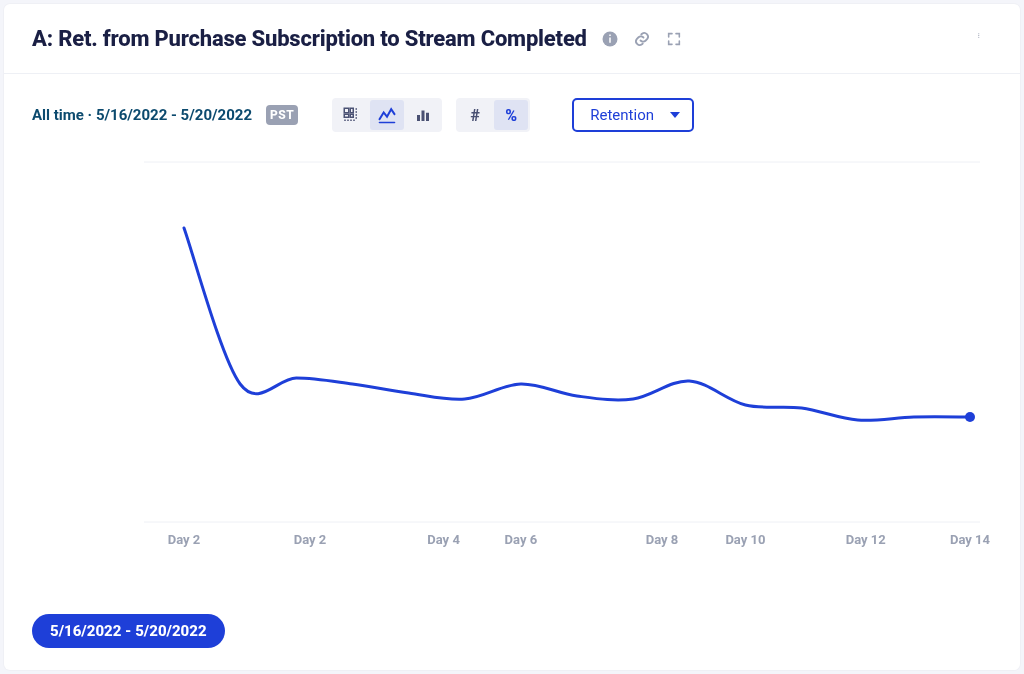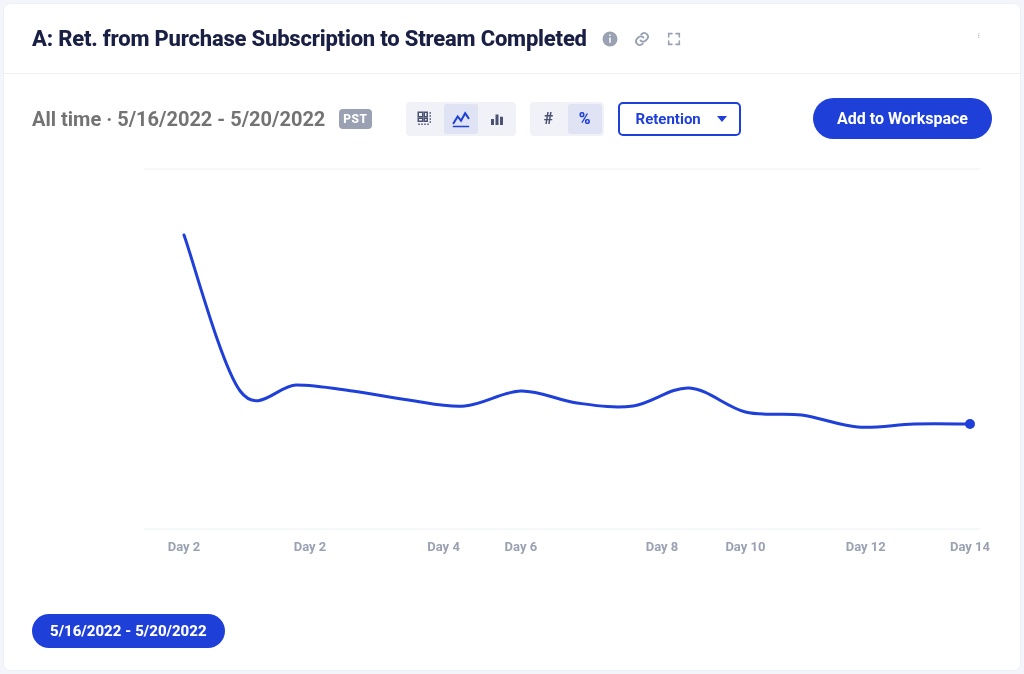--- a/index.html
+++ b/index.html
@@ -48,23 +48,23 @@
     font-size: 20px;
   }
   .toolbar {
     display: flex;
     align-items: center;
     padding: 24px 28px 10px 28px;
     gap: 14px;
     flex-wrap: nowrap;
   }
   .range-text {
-    font-size: 20px;
+    font-size: 15px;
     font-weight: 700;
-    color: #737373;
+    color: #0c4a6e;
     white-space: nowrap;
   }
   .tz-badge {
     background: #9aa1b3;
     color: #fff;
     font-size: 12px;
     font-weight: 800;
     border-radius: 4px;
     padding: 3px 4px;
     letter-spacing: 0.5px;
@@ -83,28 +83,29 @@
     cursor: pointer;
     color: #4a5173;
   }
   .btn-group .seg.active {
     background: #dfe3f3;
     color: #1e3fd8;
   }
   .retention-dd {
     border: 2px solid #1e3fd8;
     color: #1e3fd8;
-    font-weight: 700;
+    font-weight: 400;
     font-size: 15px;
     padding: 6px 12px 6px 16px;
     border-radius: 5px;
     display: inline-flex;
     align-items: center;
     gap: 16px;
     cursor: pointer;
+    margin-left: 28px;
   }
   .retention-dd .caret {
     width: 0; height: 0;
     border-left: 5px solid transparent;
     border-right: 5px solid transparent;
     border-top: 6px solid #1e3fd8;
   }
   .add-btn {
     margin-left: auto;
     background: #1e3fd8;
@@ -237,21 +238,20 @@
     <div class="btn-group">
       <div class="seg" style="font-weight:800; color:#4a5173; font-size:16px;">#</div>
       <div class="seg active" style="font-weight:800; font-size:16px;">%</div>
     </div>
 
     <div class="retention-dd">
       <span>Retention</span>
       <span class="caret"></span>
     </div>
 
-    <div class="add-btn">Add to Workspace</div>
   </div>
 
   <div class="chart-wrap">
     <div class="chart">
       <div class="y-ticks" id="y-ticks"></div>
       <div class="plot">
         <svg id="plot-svg" viewBox="0 0 836 360" preserveAspectRatio="none">
             <line x1="0" x2="836" y1="360" y2="360" stroke="#eef0f5" stroke-width="1"></line>
             <line x1="0" x2="836" y1="0" y2="0" stroke="#eef0f5" stroke-width="1"></line>
             <path d="M 40 66 C 49.357142857142854 92, 77.42857142857143 197, 96.14285714285714 222 C 114.85714285714285 247, 133.57142857142856 216, 152.28571428571428 216 C 171 216, 189.7142857142857 219.5, 208.42857142857142 222 C 227.14285714285714 224.5, 245.85714285714283 228.5, 264.57142857142856 231 C 283.2857142857143 233.5, 302 238.5, 320.7142857142857 237 C 339.42857142857144 235.5, 358.1428571428571 222.5, 376.85714285714283 222 C 395.57142857142856 221.5, 414.2857142857143 231.5, 433 234 C 451.7142857142857 236.5, 470.4285714285714 239.5, 489.1428571428571 237 C 507.85714285714283 234.5, 526.5714285714287 218, 545.2857142857143 219 C 564 220, 582.7142857142858 238.5, 601.4285714285714 243 C 620.1428571428571 247.5, 638.8571428571429 243.5, 657.5714285714286 246 C 676.2857142857142 248.5, 695 256.5, 713.7142857142857 258 C 732.4285714285713 259.5, 751.1428571428571 255.5, 769.8571428571429 255 C 788.5714285714287 254.5, 816.6428571428571 255, 826 255" fill="none" stroke="#1e3fd8" stroke-width="3" stroke-linecap="round" stroke-linejoin="round"></path>

